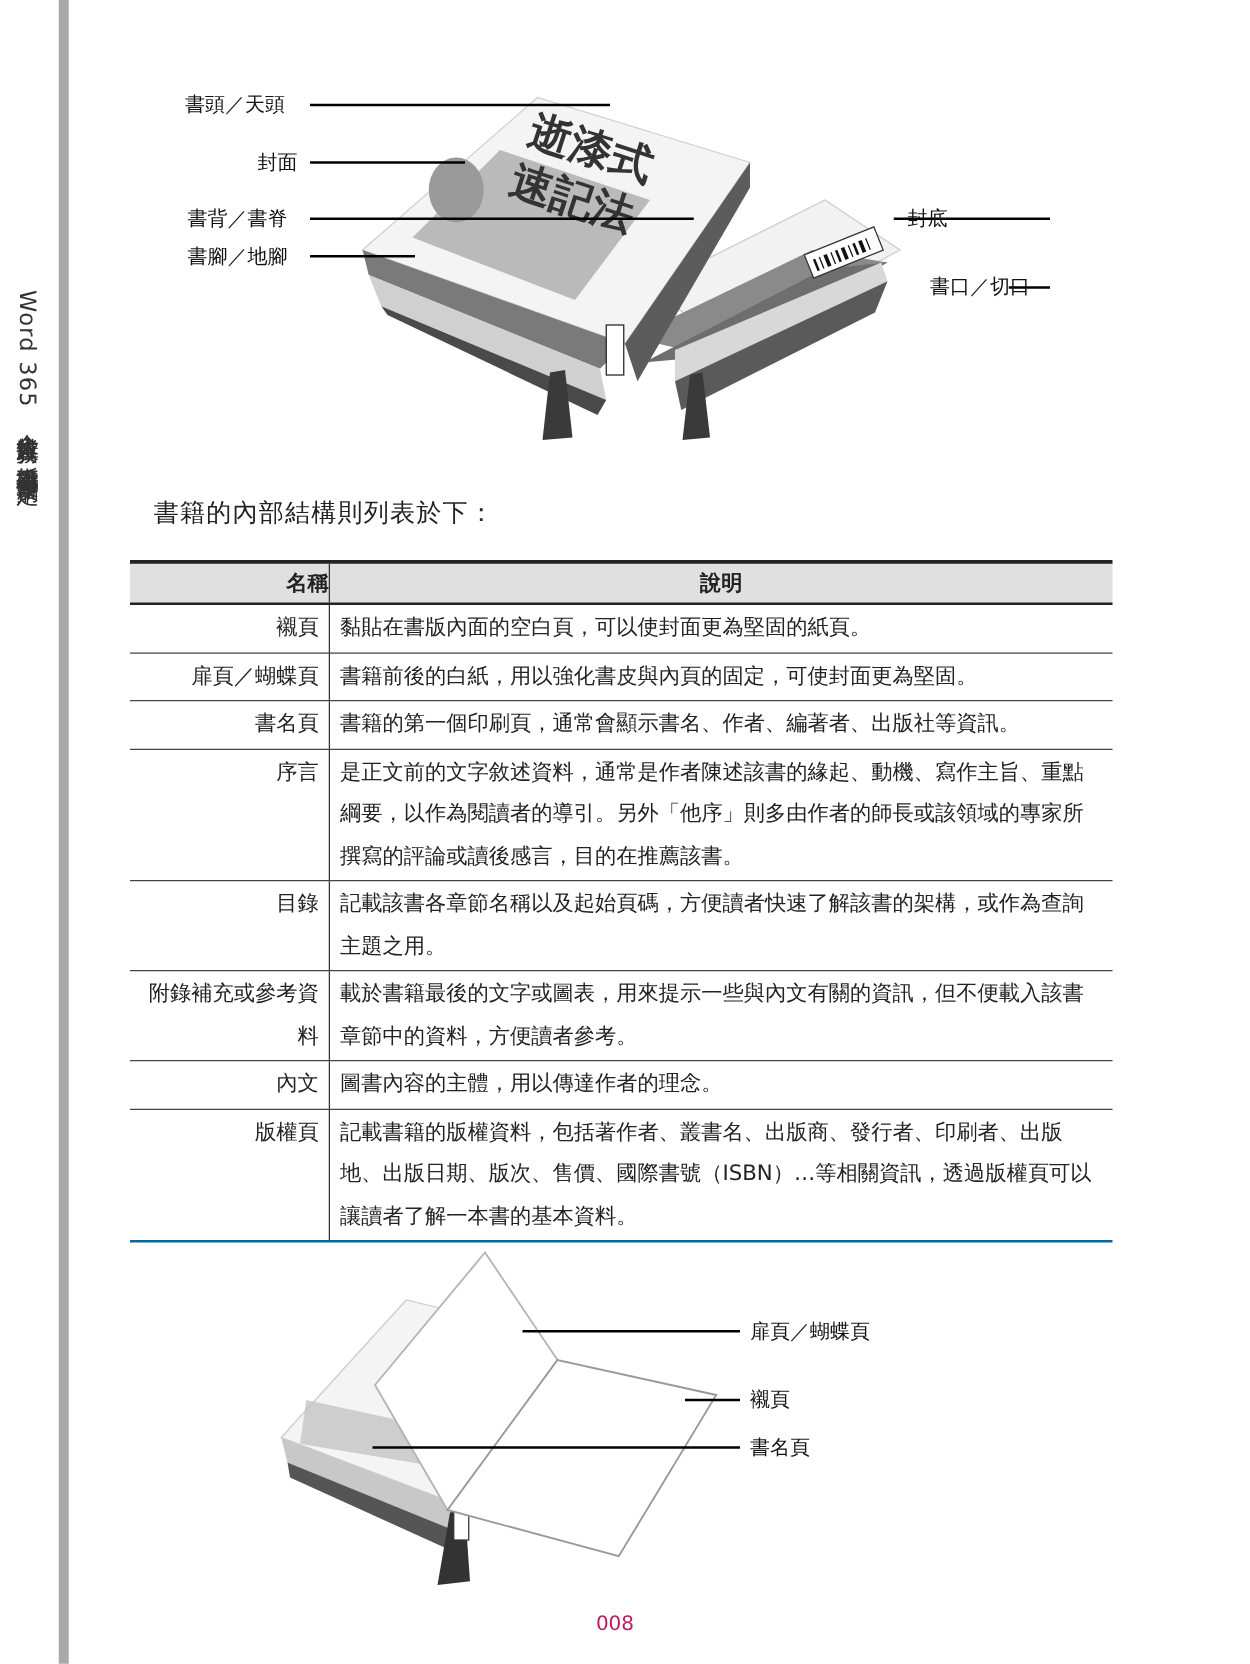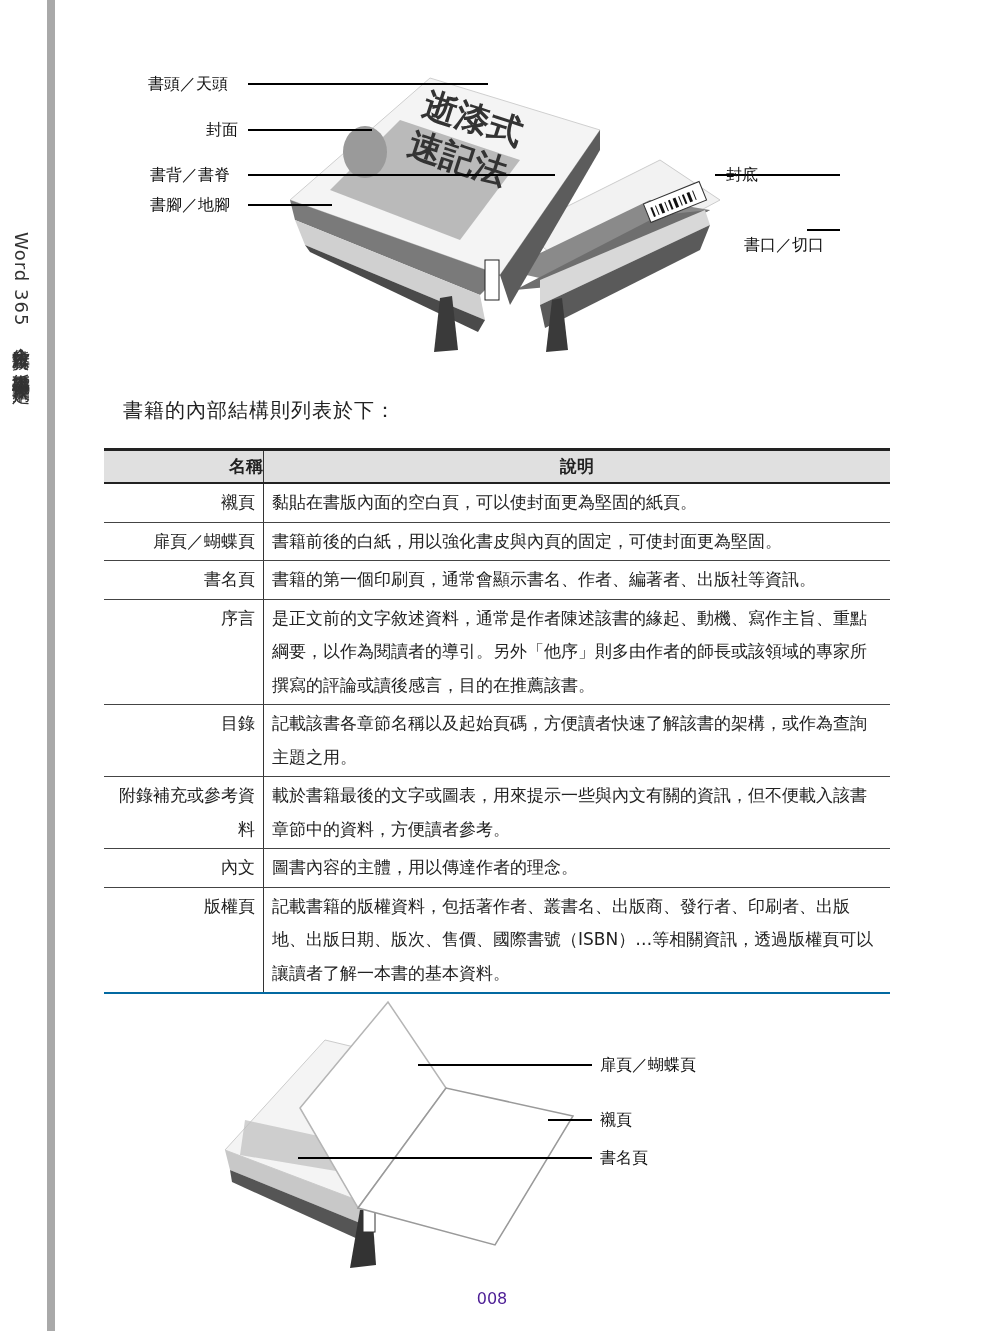--- a/index.html
+++ b/index.html
@@ -14,21 +14,21 @@
   table.struct { position:absolute; left:104px; top:448px; width:786px; border-collapse:collapse;
                  font-size:17px; color:#222; }
   table.struct th { background:#e0e0e0; font-weight:bold; height:31px; font-size:17px;
                     border-top:3px solid #222; border-bottom:2px solid #222; padding:0; }
   table.struct td { vertical-align:top; padding:2px 8px 2px 8px; line-height:33.5px;
                     border-bottom:1px solid #444; }
   table.struct tr:last-child td { border-bottom:2px solid #0369a1; }
   table.struct .c1 { width:143px; border-right:1px solid #333;text-align:right; }
   table.struct th.c1 { border-right:1px solid #333; }
   .page-num { position:absolute; left:0; width:984px; top:1289px; text-align:center; font-size:16px;
-              color:#4c1d95; }
+              color:#be185d; }
 </style>
 </head>
 <body>
 
 <div class="side-bar"></div>
 <div class="side-title">Word 365 全方位排版實務：紙本書與電子書製作一次搞定</div>
 
 <div class="fig" style="left:100px;top:60px;width:800px;height:300px;">
   <svg width="800" height="300" viewBox="0 0 800 300">
 
@@ -69,21 +69,21 @@
     <line x1="148" y1="115" x2="455" y2="115" stroke="#000" stroke-width="2"></line>
     <line x1="148" y1="145" x2="232" y2="145" stroke="#000" stroke-width="2"></line>
     <line x1="615" y1="115" x2="740" y2="115" stroke="#000" stroke-width="2"></line>
     <line x1="707" y1="170" x2="740" y2="170" stroke="#000" stroke-width="2"></line>
   </svg>
   <div class="callout" style="left:48px;top:14px;">書頭／天頭</div>
   <div class="callout" style="left:106px;top:60px;">封面</div>
   <div class="callout" style="left:50px;top:105px;">書背／書脊</div>
   <div class="callout" style="left:50px;top:135px;">書腳／地腳</div>
   <div class="callout" style="left:626px;top:105px;">封底</div>
-  <div class="callout" style="left:644px;top:175px;">書口／切口</div>
+  <div class="callout" style="left:644px;top:160px;font-family:Liberation Mono, monospace;">書口／切口</div>
 </div>
 
 <div class="intro">書籍的內部結構則列表於下：</div>
 
 <table class="struct">
   <thead>
     <tr>
       <th class="c1">名稱</th>
       <th>說明</th>
     </tr>

